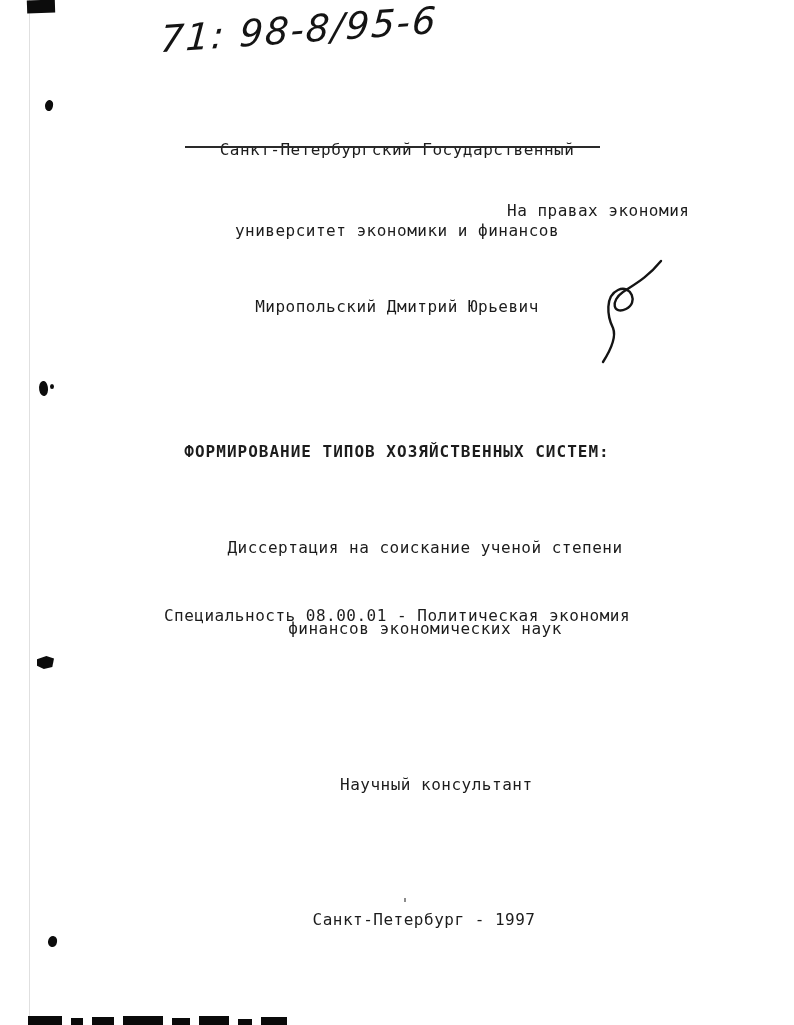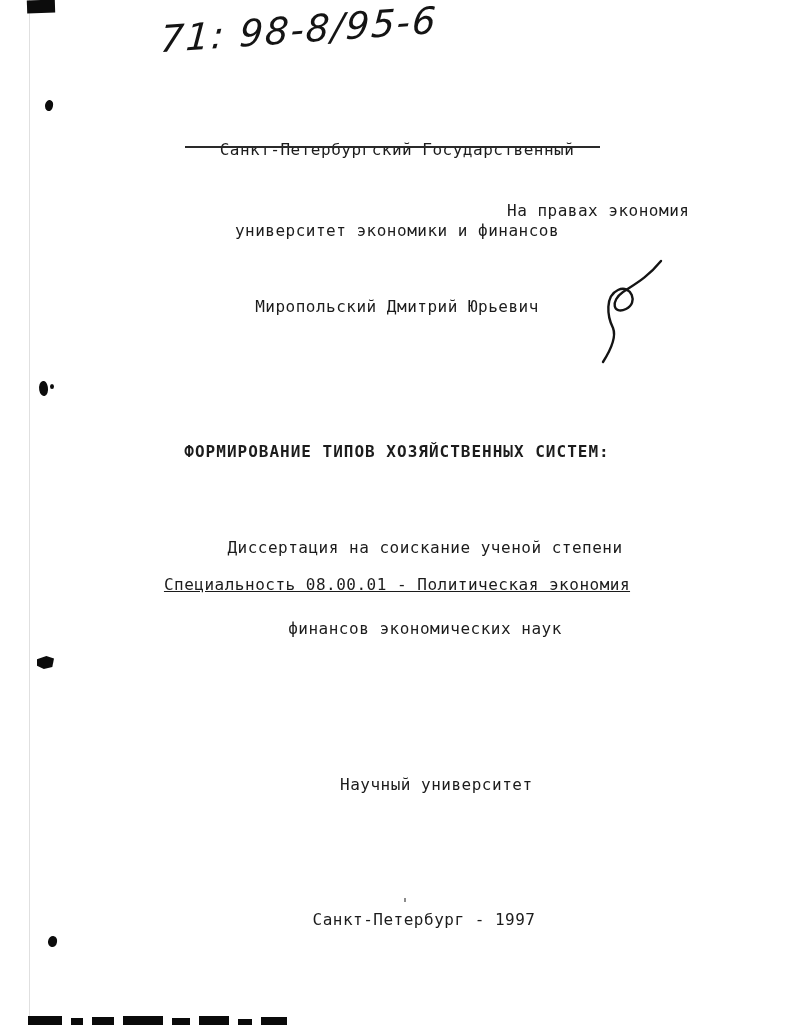--- a/index.html
+++ b/index.html
@@ -124,21 +124,21 @@
 
   <div class="abs tw bold-title center" style="top:377px;">
     <div>ФОРМИРОВАНИЕ ТИПОВ ХОЗЯЙСТВЕННЫХ СИСТЕМ:</div>
   </div>
 
   <div class="abs tw center" style="top:480px;padding-left:28px;">
     <div>Диссертация на соискание ученой степени</div>
     <div>финансов экономических наук</div>
   </div>
 
-  <div class="abs tw center" style="top:571px;text-decoration:underline;">Специальность 08.00.01 - Политическая экономия</div>
+  <div class="abs tw center" style="top:602px;">Специальность 08.00.01 - Политическая экономия</div>
 
   <div class="abs tw" style="left:340px; top:712px; line-height:29px;">
-    <div>Научный университет</div>
+    <div>Научный консультант</div>
   </div>
 
   <div class="abs tw center" style="top:906px;padding-left:27px;">Санкт-Петербург - 1997</div>
 
 </div>
 
 </body></html>

